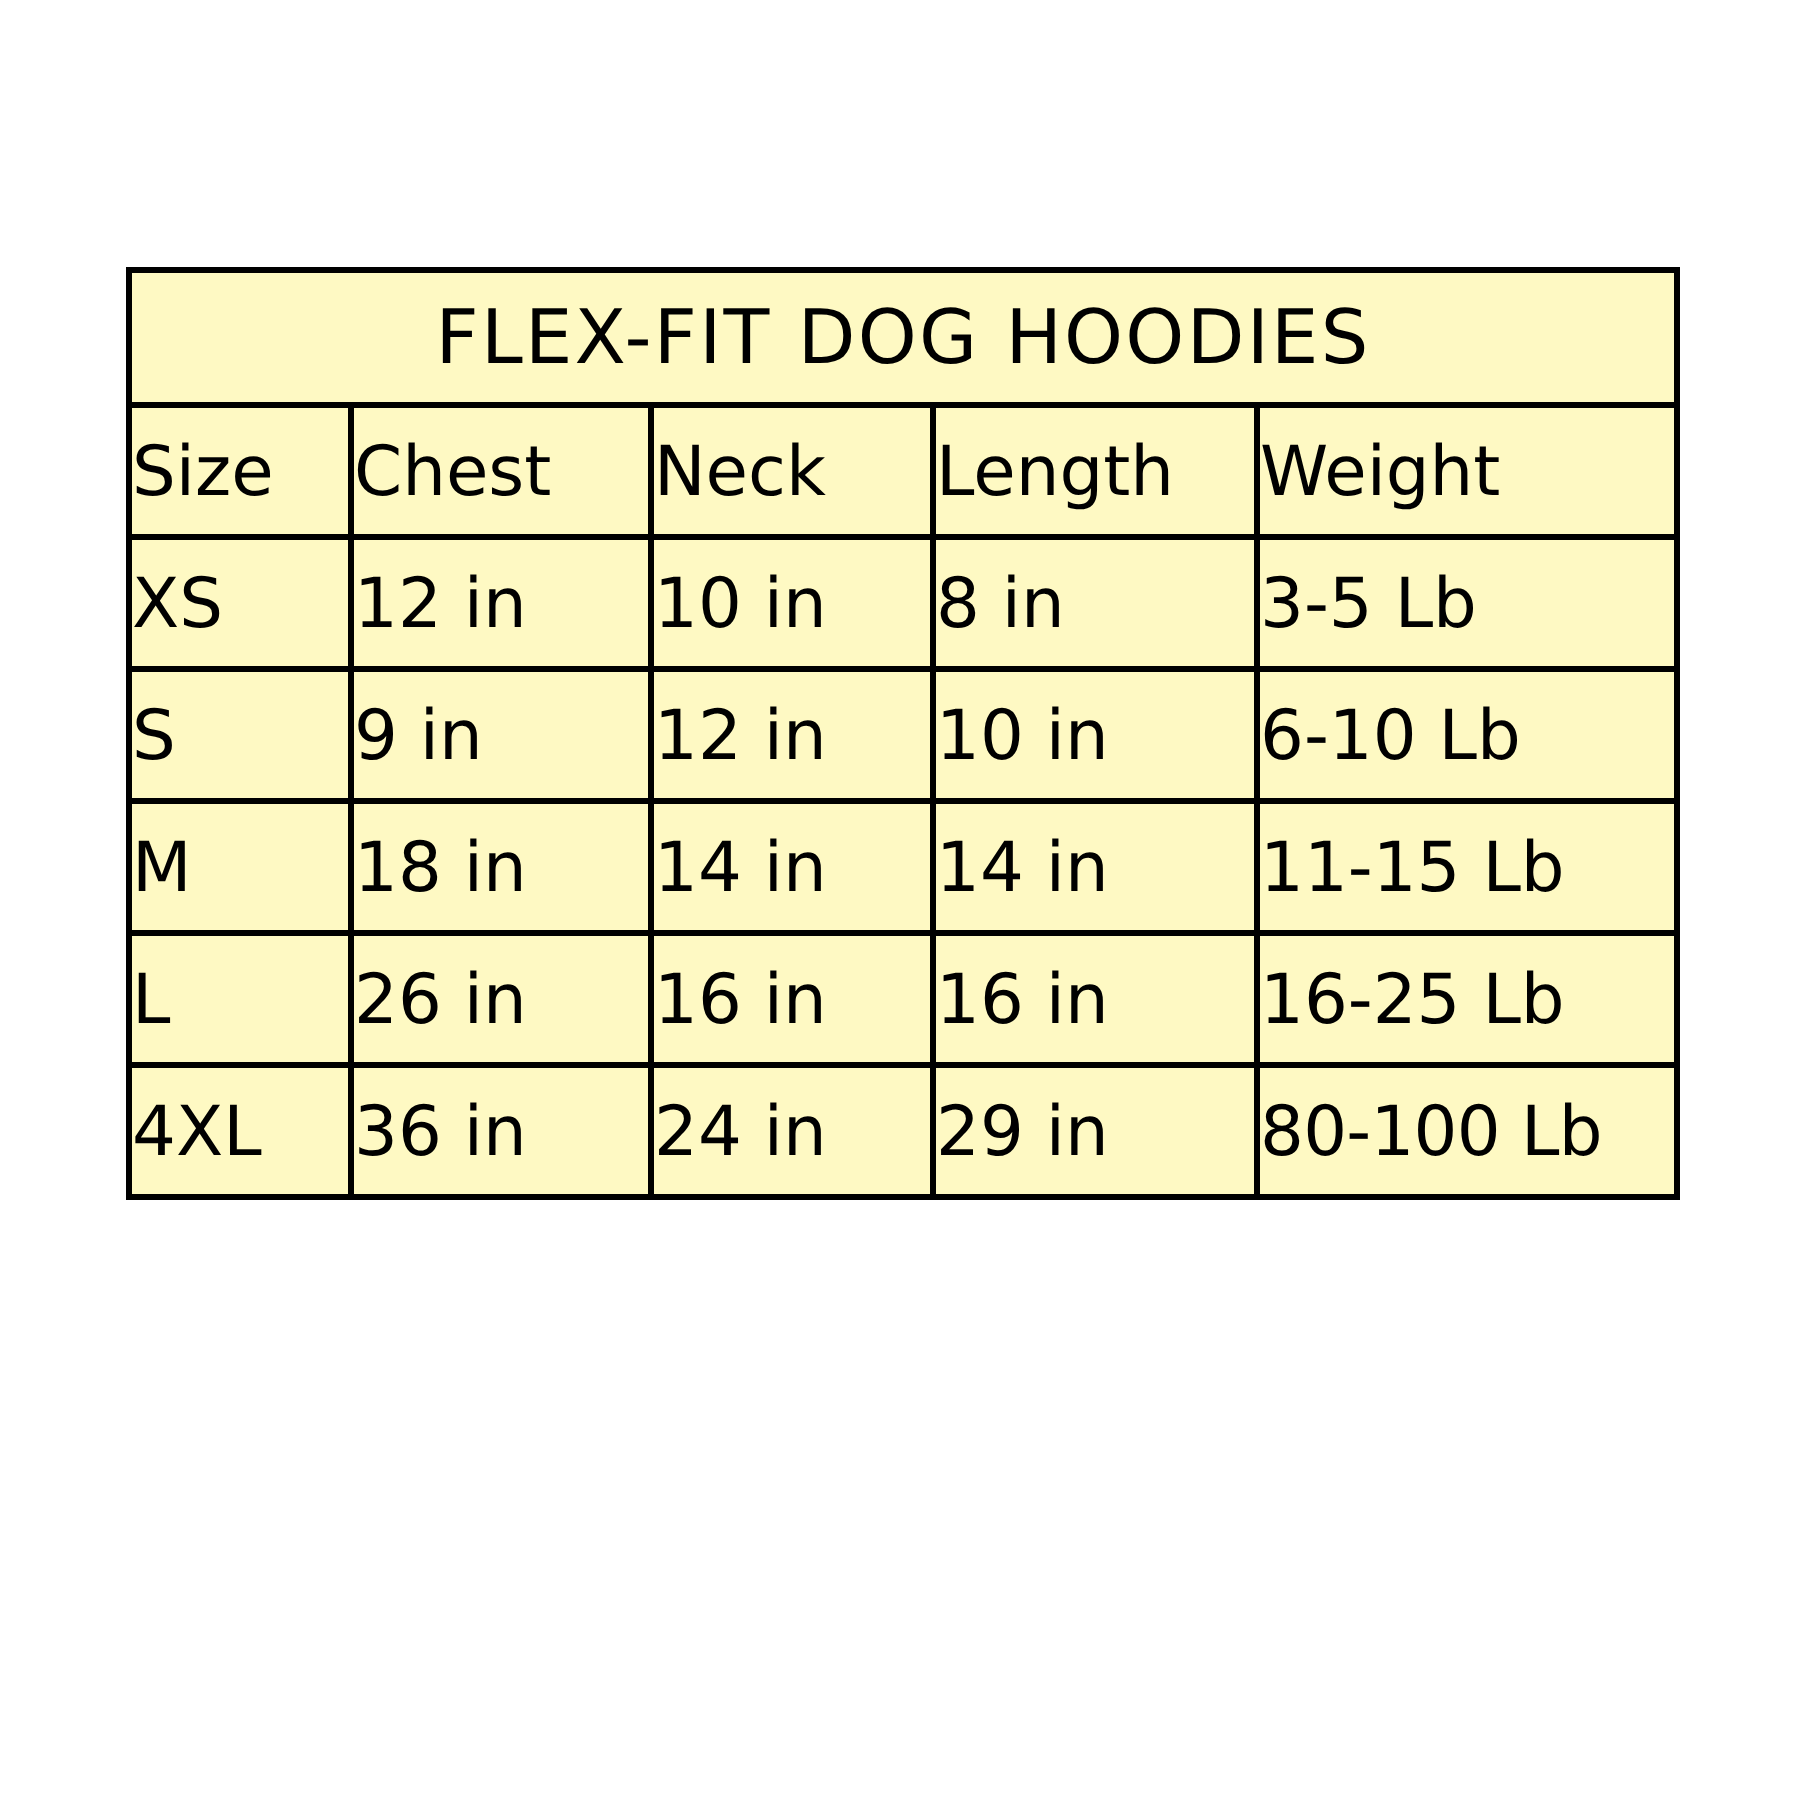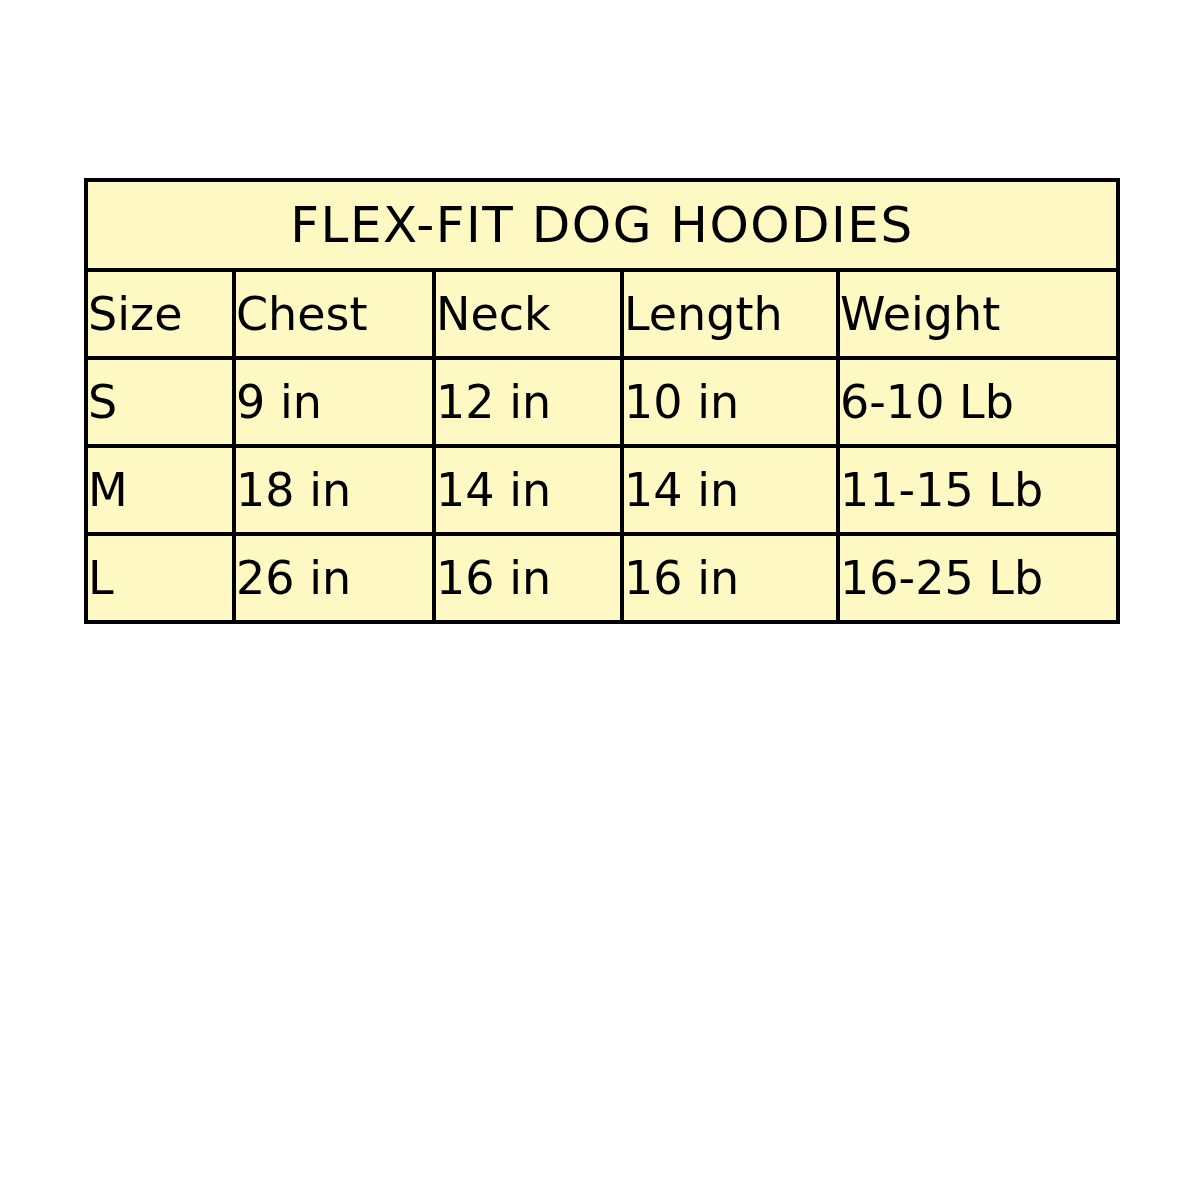--- a/index.html
+++ b/index.html
@@ -82,36 +82,50 @@
         </tr>
         <tr>
           <td class="hdr-cell">Size</td>
           <td class="hdr-cell">Chest</td>
           <td class="hdr-cell">Neck</td>
           <td class="hdr-cell">Length</td>
           <td class="hdr-cell">Weight</td>
         </tr>
 
         <tr>
+          <td class="body-cell">XS</td>
+          <td class="body-cell">12 in</td>
+          <td class="body-cell">10 in</td>
+          <td class="body-cell">8 in</td>
+          <td class="body-cell">3-5 Lb</td>
+        </tr>
+        <tr>
           <td class="body-cell">S</td>
           <td class="body-cell">9 in</td>
           <td class="body-cell">12 in</td>
           <td class="body-cell">10 in</td>
           <td class="body-cell">6-10 Lb</td>
         </tr>
         <tr>
           <td class="body-cell">M</td>
           <td class="body-cell">18 in</td>
           <td class="body-cell">14 in</td>
           <td class="body-cell">14 in</td>
           <td class="body-cell">11-15 Lb</td>
         </tr>
         <tr>
           <td class="body-cell">L</td>
           <td class="body-cell">26 in</td>
           <td class="body-cell">16 in</td>
           <td class="body-cell">16 in</td>
           <td class="body-cell">16-25 Lb</td>
         </tr>
+        <tr>
+          <td class="body-cell">4XL</td>
+          <td class="body-cell">36 in</td>
+          <td class="body-cell">24 in</td>
+          <td class="body-cell">29 in</td>
+          <td class="body-cell tight">80-100 Lb</td>
+        </tr>
       </tbody>
     </table>
   </div>
 </div>
 
 </body></html>

